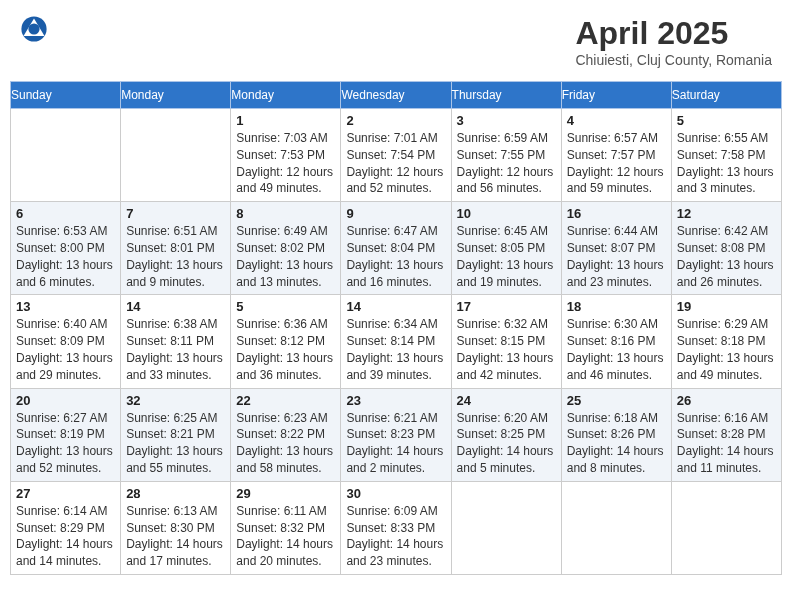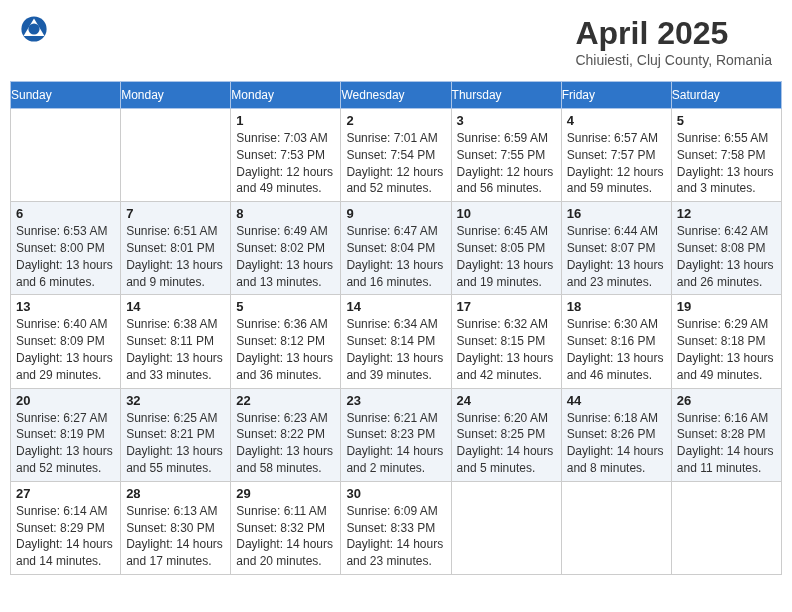--- a/index.html
+++ b/index.html
@@ -226,21 +226,21 @@
         </td>
         <td>
           <div class="day-number">23</div>
           <div class="day-info">Sunrise: 6:21 AM<br>Sunset: 8:23 PM<br>Daylight: 14 hours and 2 minutes.</div>
         </td>
         <td>
           <div class="day-number">24</div>
           <div class="day-info">Sunrise: 6:20 AM<br>Sunset: 8:25 PM<br>Daylight: 14 hours and 5 minutes.</div>
         </td>
         <td>
-          <div class="day-number">44</div>
+          <div class="day-number">25</div>
           <div class="day-info">Sunrise: 6:18 AM<br>Sunset: 8:26 PM<br>Daylight: 14 hours and 8 minutes.</div>
         </td>
         <td>
           <div class="day-number">26</div>
           <div class="day-info">Sunrise: 6:16 AM<br>Sunset: 8:28 PM<br>Daylight: 14 hours and 11 minutes.</div>
         </td>
       </tr>
       <tr class="row-white">
         <td>
           <div class="day-number">27</div>

